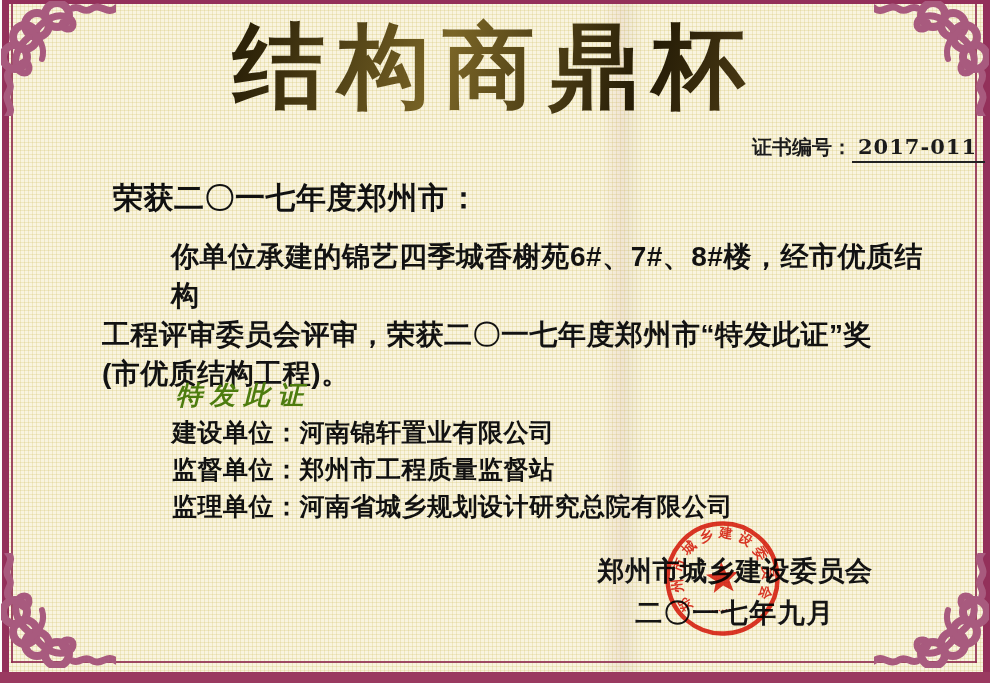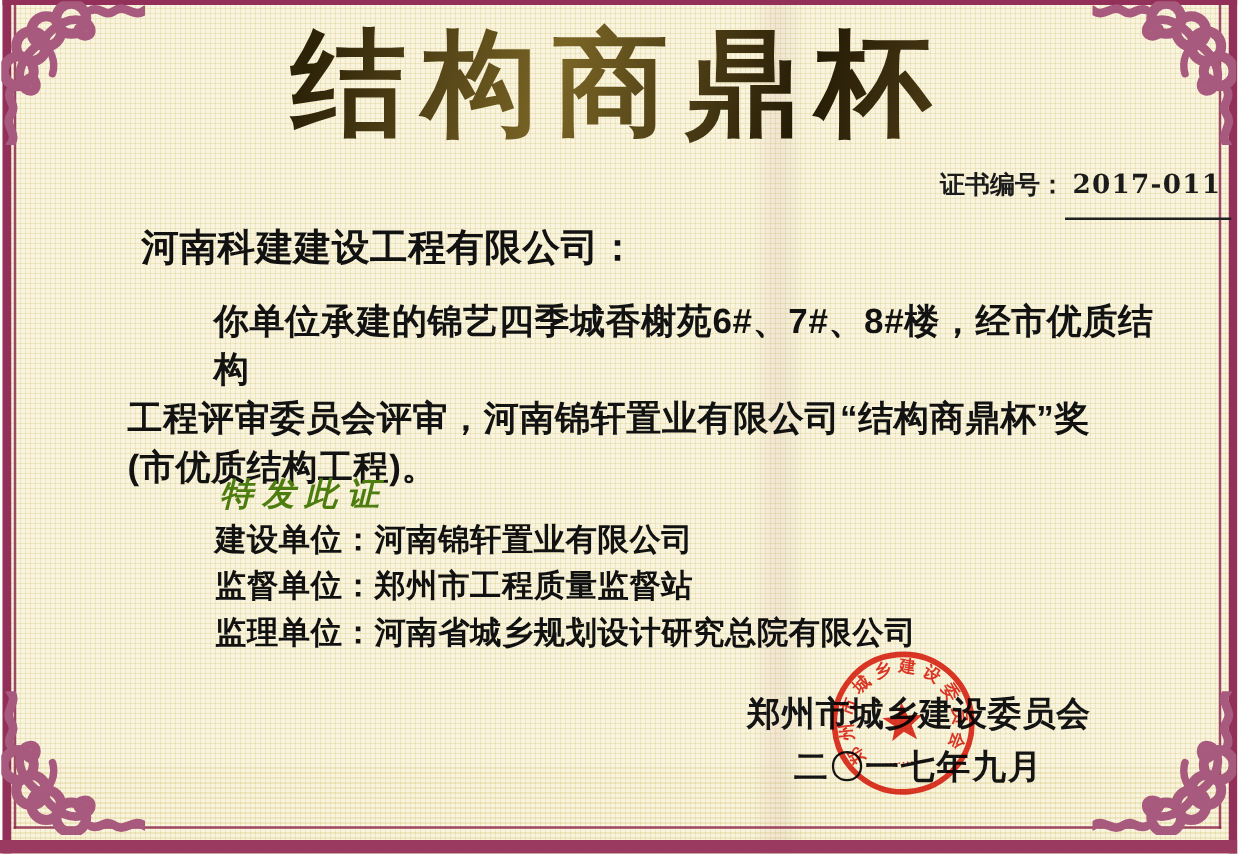--- a/index.html
+++ b/index.html
@@ -28,21 +28,21 @@
   .c-bl{left:1px;top:553px;transform:scaleY(-1);}
   .c-br{left:874px;top:553px;transform:scale(-1,-1);}
   
   .title{left:0;right:0;top:16px;text-align:center;
     font-family:"DejaVu Serif",serif;font-weight:bold;font-size:92px;line-height:1.1;
     letter-spacing:.14em;
     background:linear-gradient(105deg,#6d591c 0%,#2c2208 25%,#7a6526 45%,#241b06 65%,#6a5420 85%,#33270a 100%);
     -webkit-background-clip:text;background-clip:text;color:transparent;-webkit-text-fill-color:transparent;}
   .certno{left:752px;top:134px;font-family:"DejaVu Serif",serif;font-weight:bold;
     font-size:20px;color:#1b1b1b;white-space:nowrap;}
-  .certno .num{font-size:21px;border-bottom:2px solid #222;padding:0 8px 15px 6px;letter-spacing:1px;}
+  .certno .num{font-size:21px;border-bottom:2px solid #222;padding:0 8px 2px 6px;letter-spacing:1px;}
   .recipient{left:113px;top:178px;font-size:30px;font-weight:700;color:#111;letter-spacing:.5px;}
   .body-block{left:102px;top:221px;width:830px;font-size:28px;font-weight:700;color:#121212;
     line-height:39px;letter-spacing:.5px;margin-top:16px;}
   .body-block .indent{padding-left:69px;}
   .issue{left:176px;top:378px;font-family:"DejaVu Serif",serif;font-style:italic;font-weight:bold;
     font-size:26px;color:#4d7c0f;letter-spacing:.3em;}
   .units{left:172px;top:414px;font-size:25px;font-weight:700;color:#111;line-height:37px;letter-spacing:.5px;}
   .issuer-block{left:580px;top:553px;width:310px;text-align:center;color:#141414;}
   .issuer{font-size:27px;font-weight:700;letter-spacing:.5px;}
   .date{font-size:27px;font-weight:700;letter-spacing:1.5px;margin-top:6px;}
@@ -93,25 +93,25 @@
   <svg class="corner c-br" viewBox="0 0 115 115">
       <use href="#corn"></use>
     </svg>
 
   <div class="abs title">结构商鼎杯</div>
 
   <div class="abs certno">
     <span>证书编号：</span><span class="num">2017-011</span>
   </div>
 
-  <div class="abs recipient">河南科建建设工程有限公司：</div>
+  <div class="abs recipient">荣获二〇一七年度郑州市：</div>
 
   <div class="abs body-block">
     <div class="indent">你单位承建的锦艺四季城香榭苑6#、7#、8#楼，经市优质结构</div>
-    <div>工程评审委员会评审，河南锦轩置业有限公司“结构商鼎杯”奖</div>
+    <div>工程评审委员会评审，荣获二〇一七年度郑州市“特发此证”奖</div>
     <div>(市优质结构工程)。</div>
   </div>
 
   <div class="abs issue">特发此证</div>
 
   <div class="abs units">
     <div>
       <span>建设单位：</span><span>河南锦轩置业有限公司</span>
     </div>
     <div>

